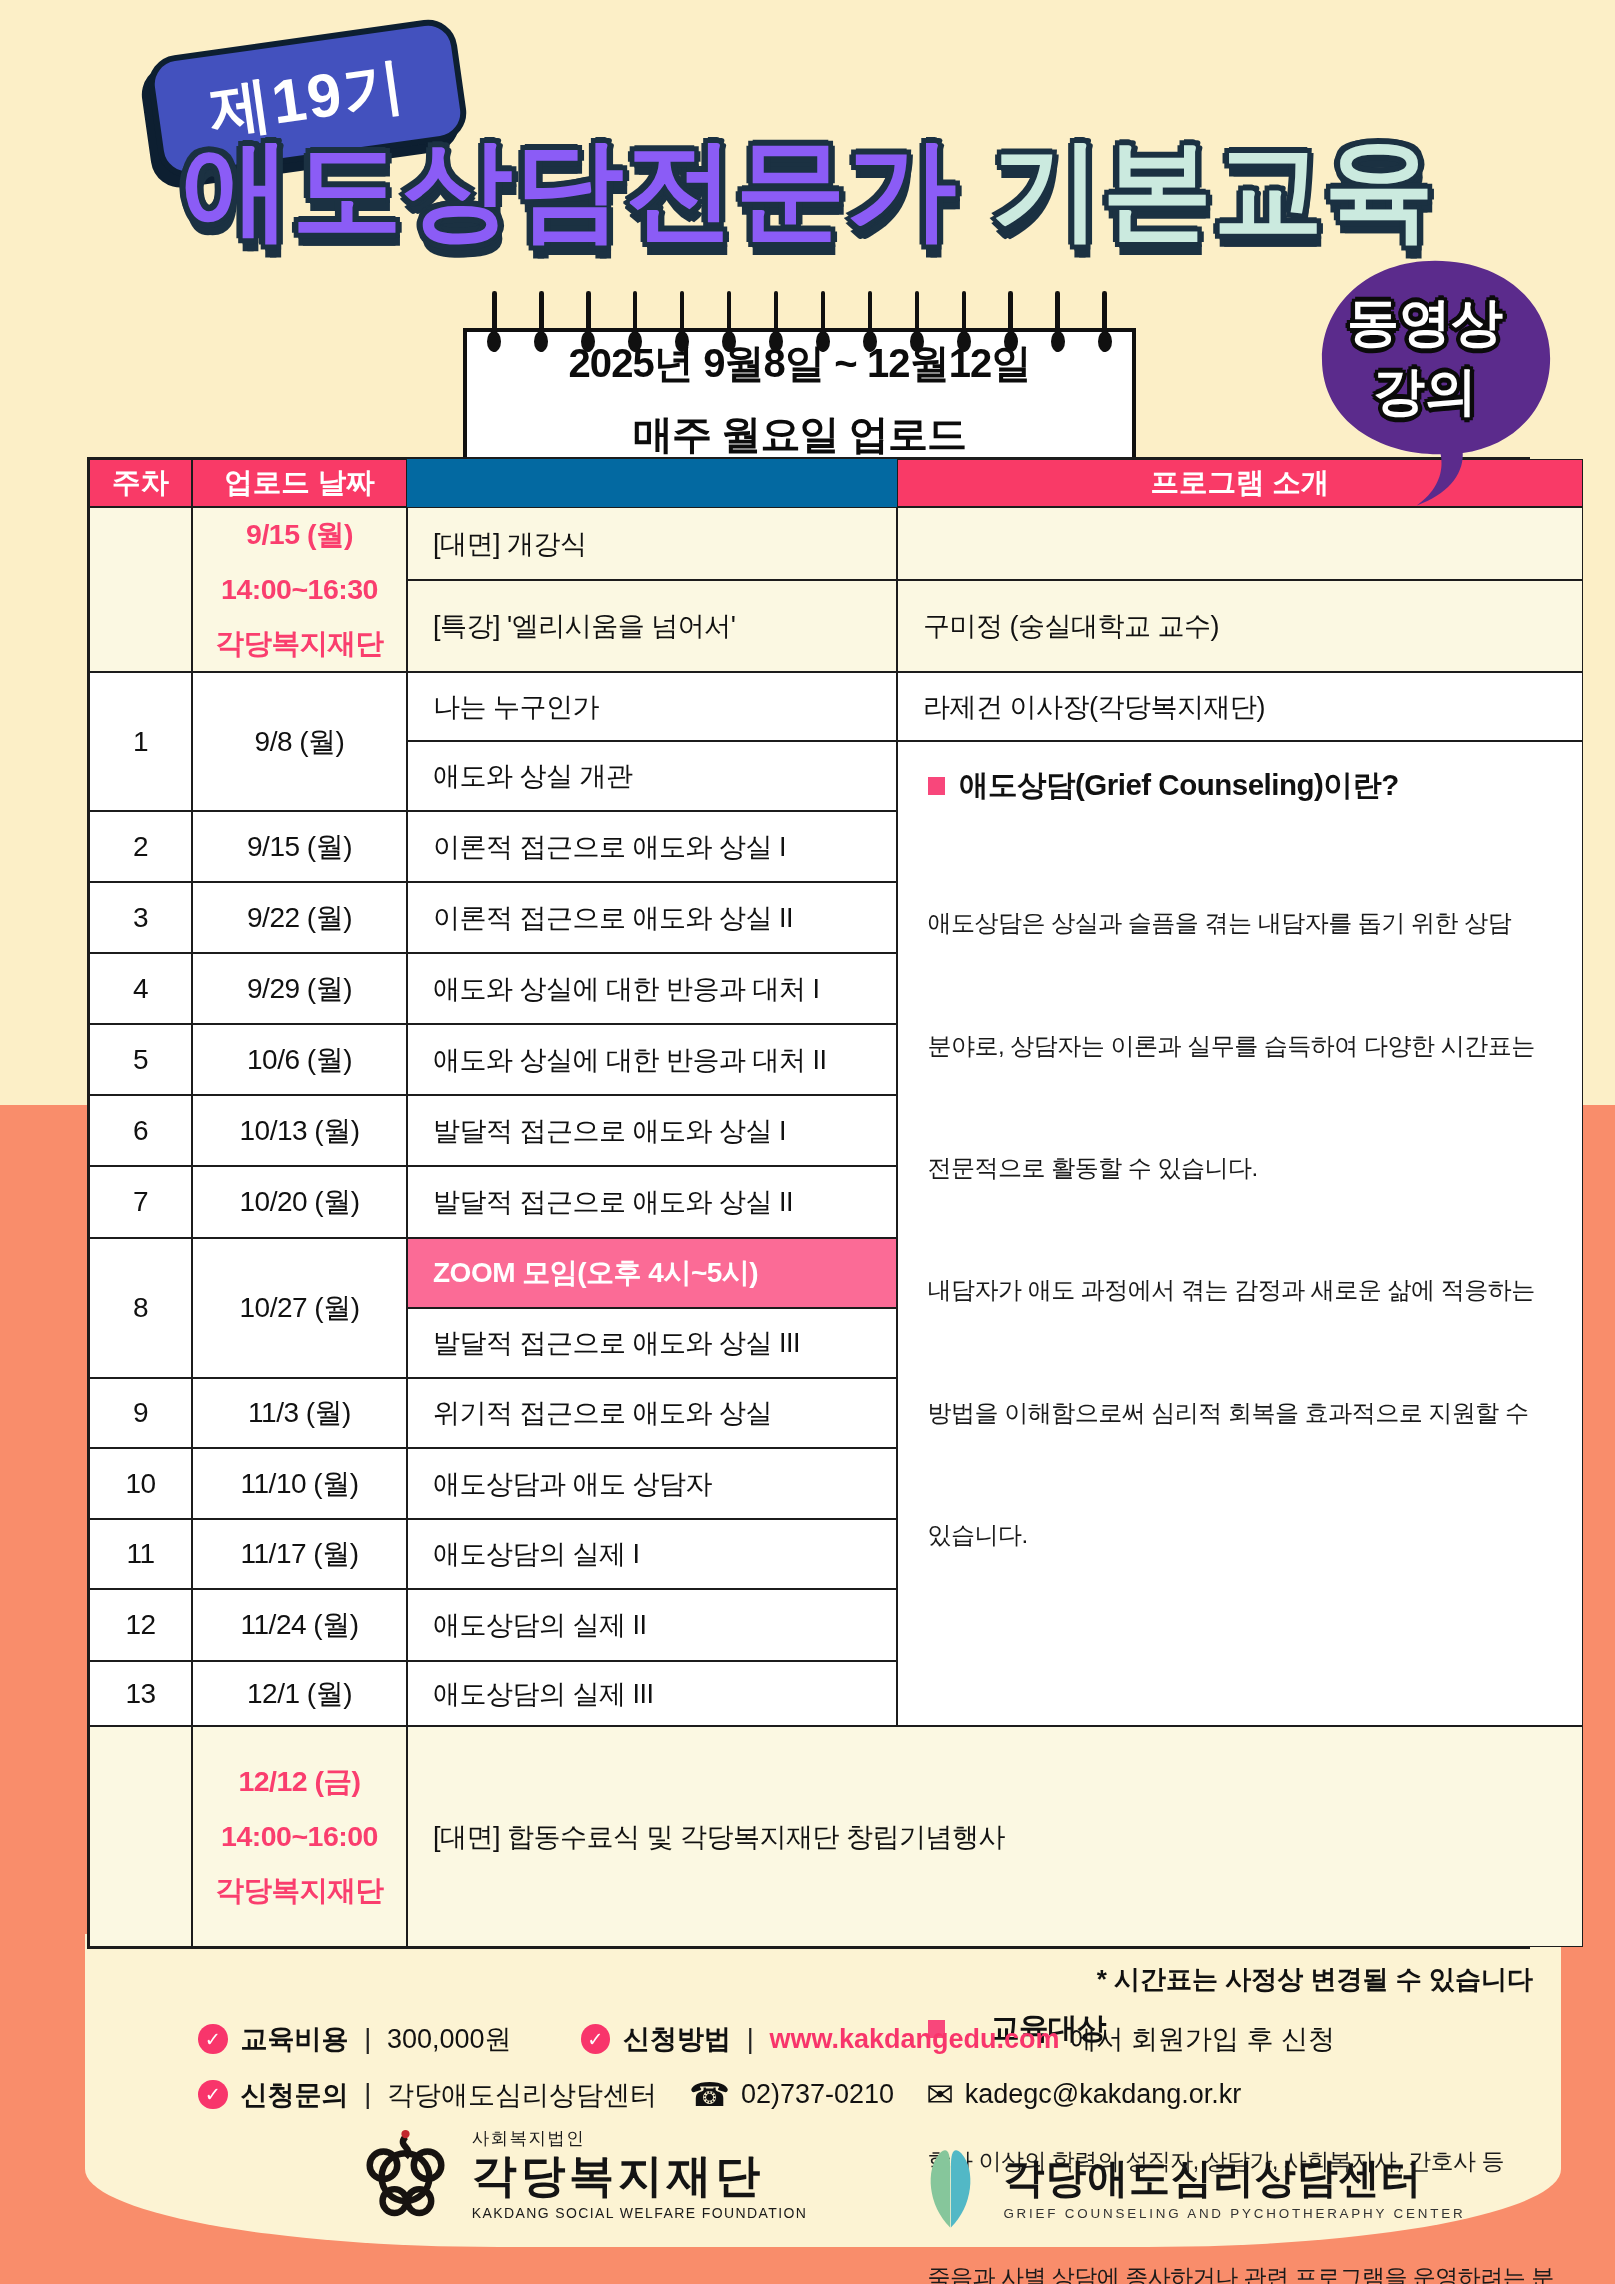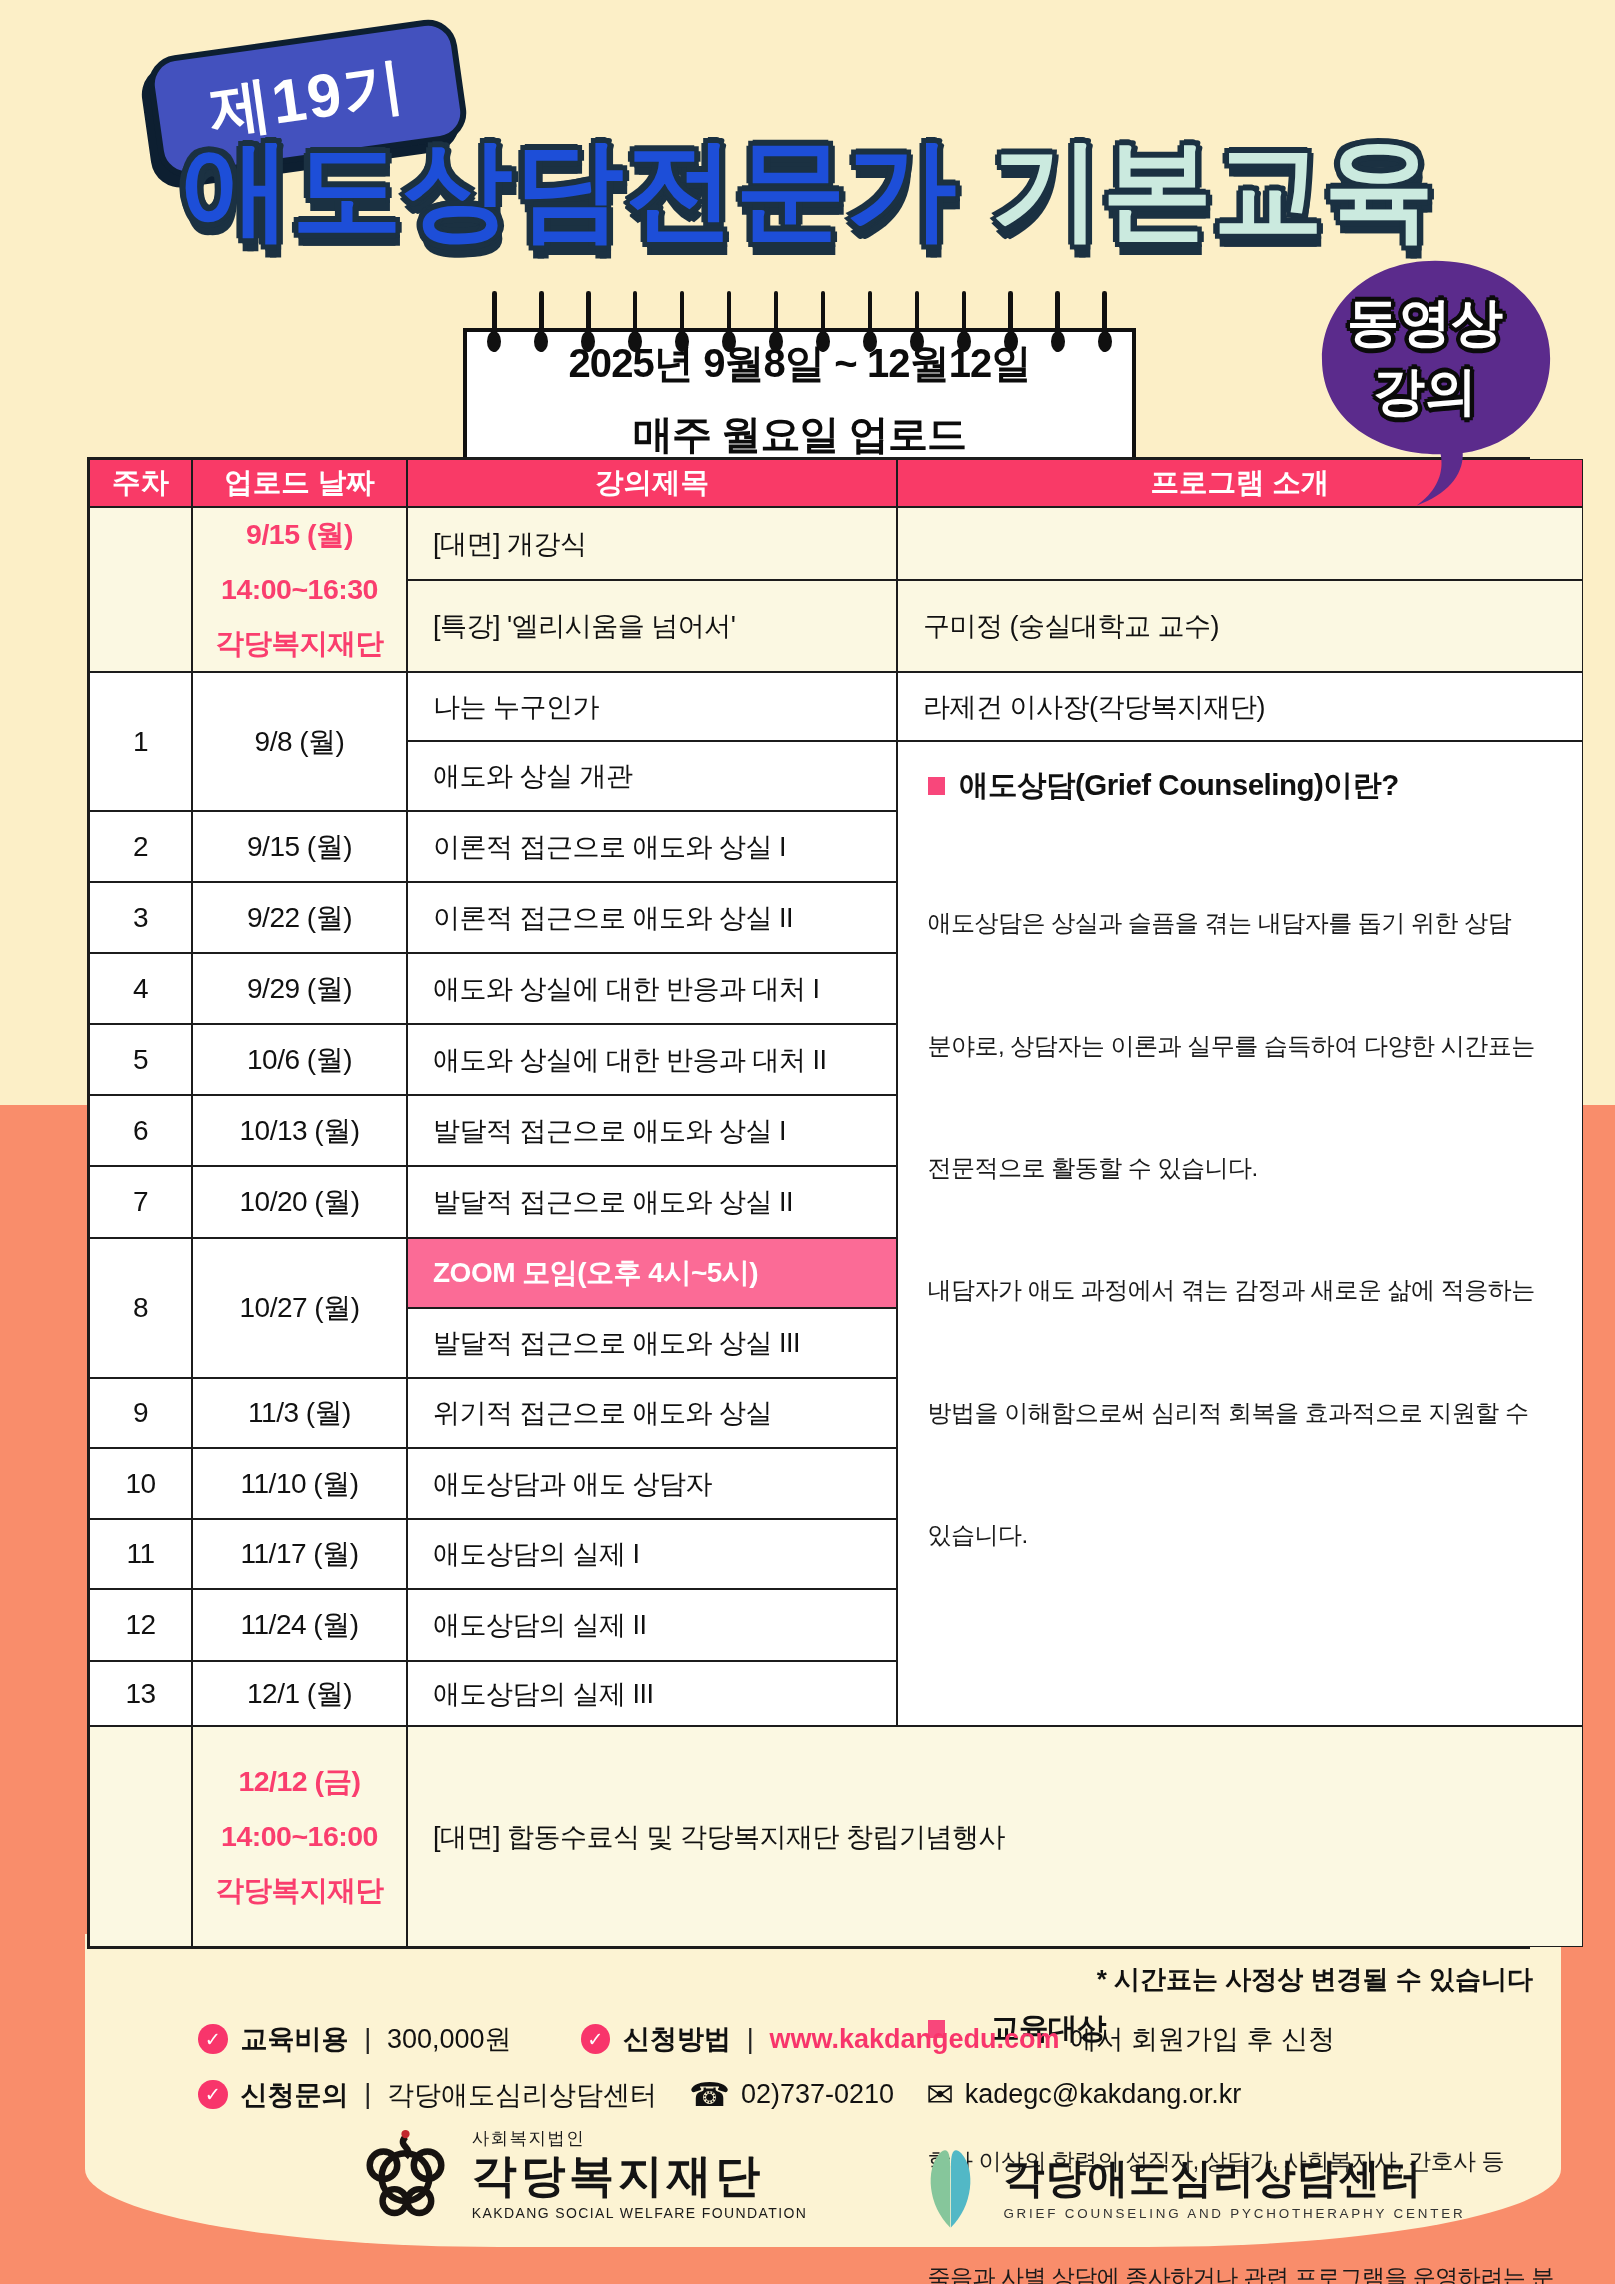--- a/index.html
+++ b/index.html
@@ -14,21 +14,21 @@
 
   
   .badge{position:absolute;left:152px;top:37px;width:299px;height:111px;background:#4351BE;
          border:6.4px solid #0D1F31;border-radius:29.5px;box-shadow:-8.3px 9.2px 0 #0D1F31;
          display:flex;align-items:center;justify-content:center;transform:rotate(-8deg);}
   .badge span{color:#fff;font-size:61px;font-weight:800;letter-spacing:1.8px;}
 
   
   .main-title{position:absolute;left:0;top:134px;width:1616px;text-align:center;white-space:nowrap;
               font-weight:900;font-size:110px;letter-spacing:0.9px;line-height:1;}
-  .main-title .t1{color:#1d4ed8;font-family:Liberation Serif, serif;}
+  .main-title .t1{color:#8b5cf6;font-family:Liberation Serif, serif;}
   .main-title .t2{color:#CBEADF;margin-left:34px;}
   .main-title .t1,.main-title .t2{
     text-shadow:
       -6.4px 0 0 #1B3142, 6.4px 0 0 #1B3142, 0 -6.4px 0 #1B3142, 0 6.4px 0 #1B3142,
       -4.6px -4.6px 0 #1B3142, 4.6px -4.6px 0 #1B3142, -4.6px 4.6px 0 #1B3142, 4.6px 4.6px 0 #1B3142,
       4.6px 13px 0 #1B3142, 0 13px 0 #1B3142;}
 
   
   .notebox{position:absolute;left:463px;top:328px;width:665px;height:134px;background:#fff;
            border:4.6px solid #101010;display:flex;flex-direction:column;align-items:center;
@@ -139,21 +139,20 @@
     </svg>
     <div class="bubble-text">
       <div>동영상</div>
       <div>강의</div>
     </div>
   </div>
 
   <div class="schedule">
     <div class="cell head" style="grid-area:1/1/2/2">주차</div>
     <div class="cell head" style="grid-area:1/2/2/3">업로드 날짜</div>
-    <div class="cell head" style="grid-area:1/3/2/4">강의제목</div>
     <div class="cell head" style="grid-area:1/4/2/5">프로그램 소개</div>
 
     <div class="cell cream" style="grid-area:2/1/4/2"></div>
     <div class="cell cream dateblock" style="grid-area:2/2/4/3">
       <div>9/15 (월)</div>
       <div>14:00~16:30</div>
       <div>각당복지재단</div>
     </div>
     <div class="cell cream left" style="grid-area:2/3/3/4">[대면] 개강식</div>
     <div class="cell cream" style="grid-area:2/4/3/5"></div>

